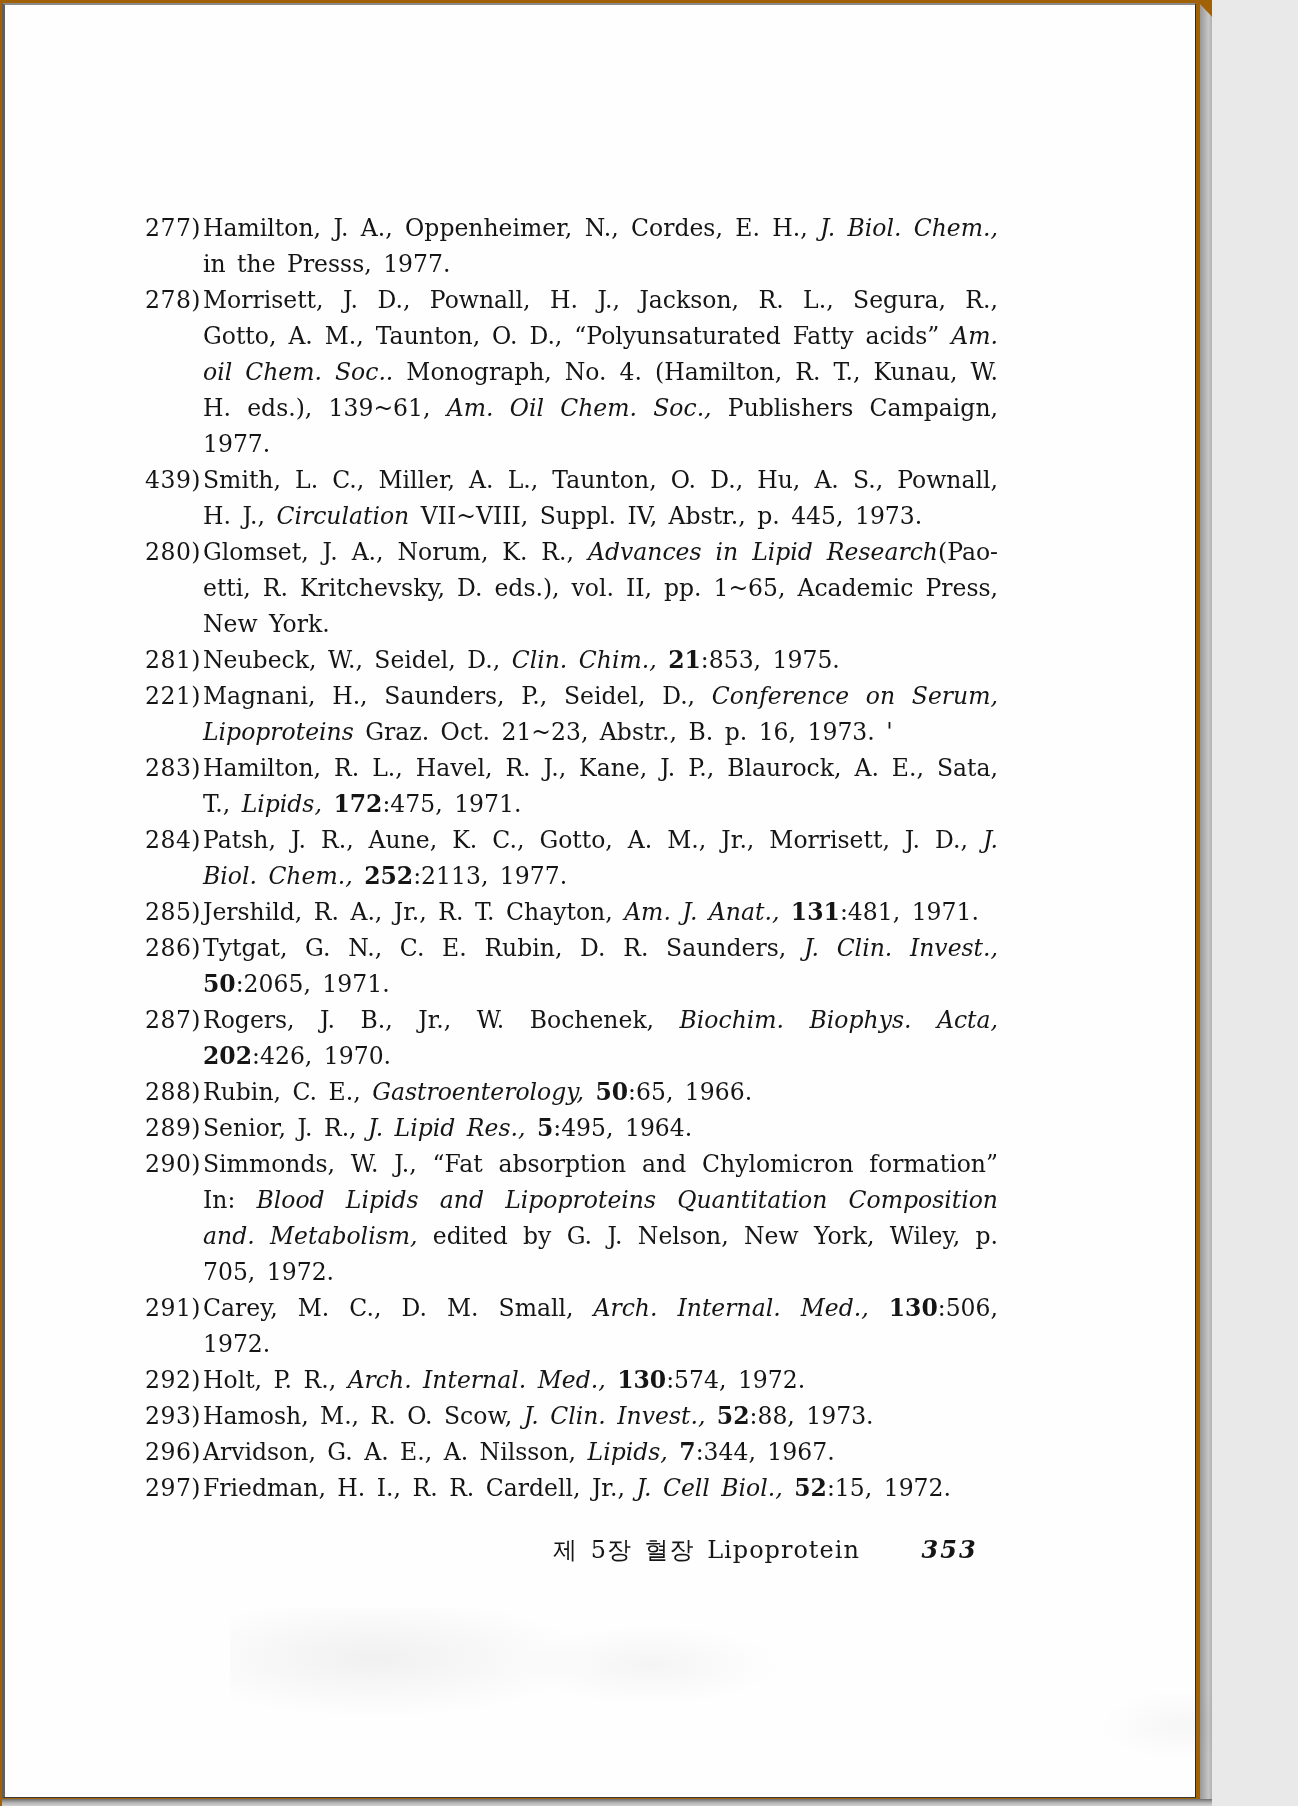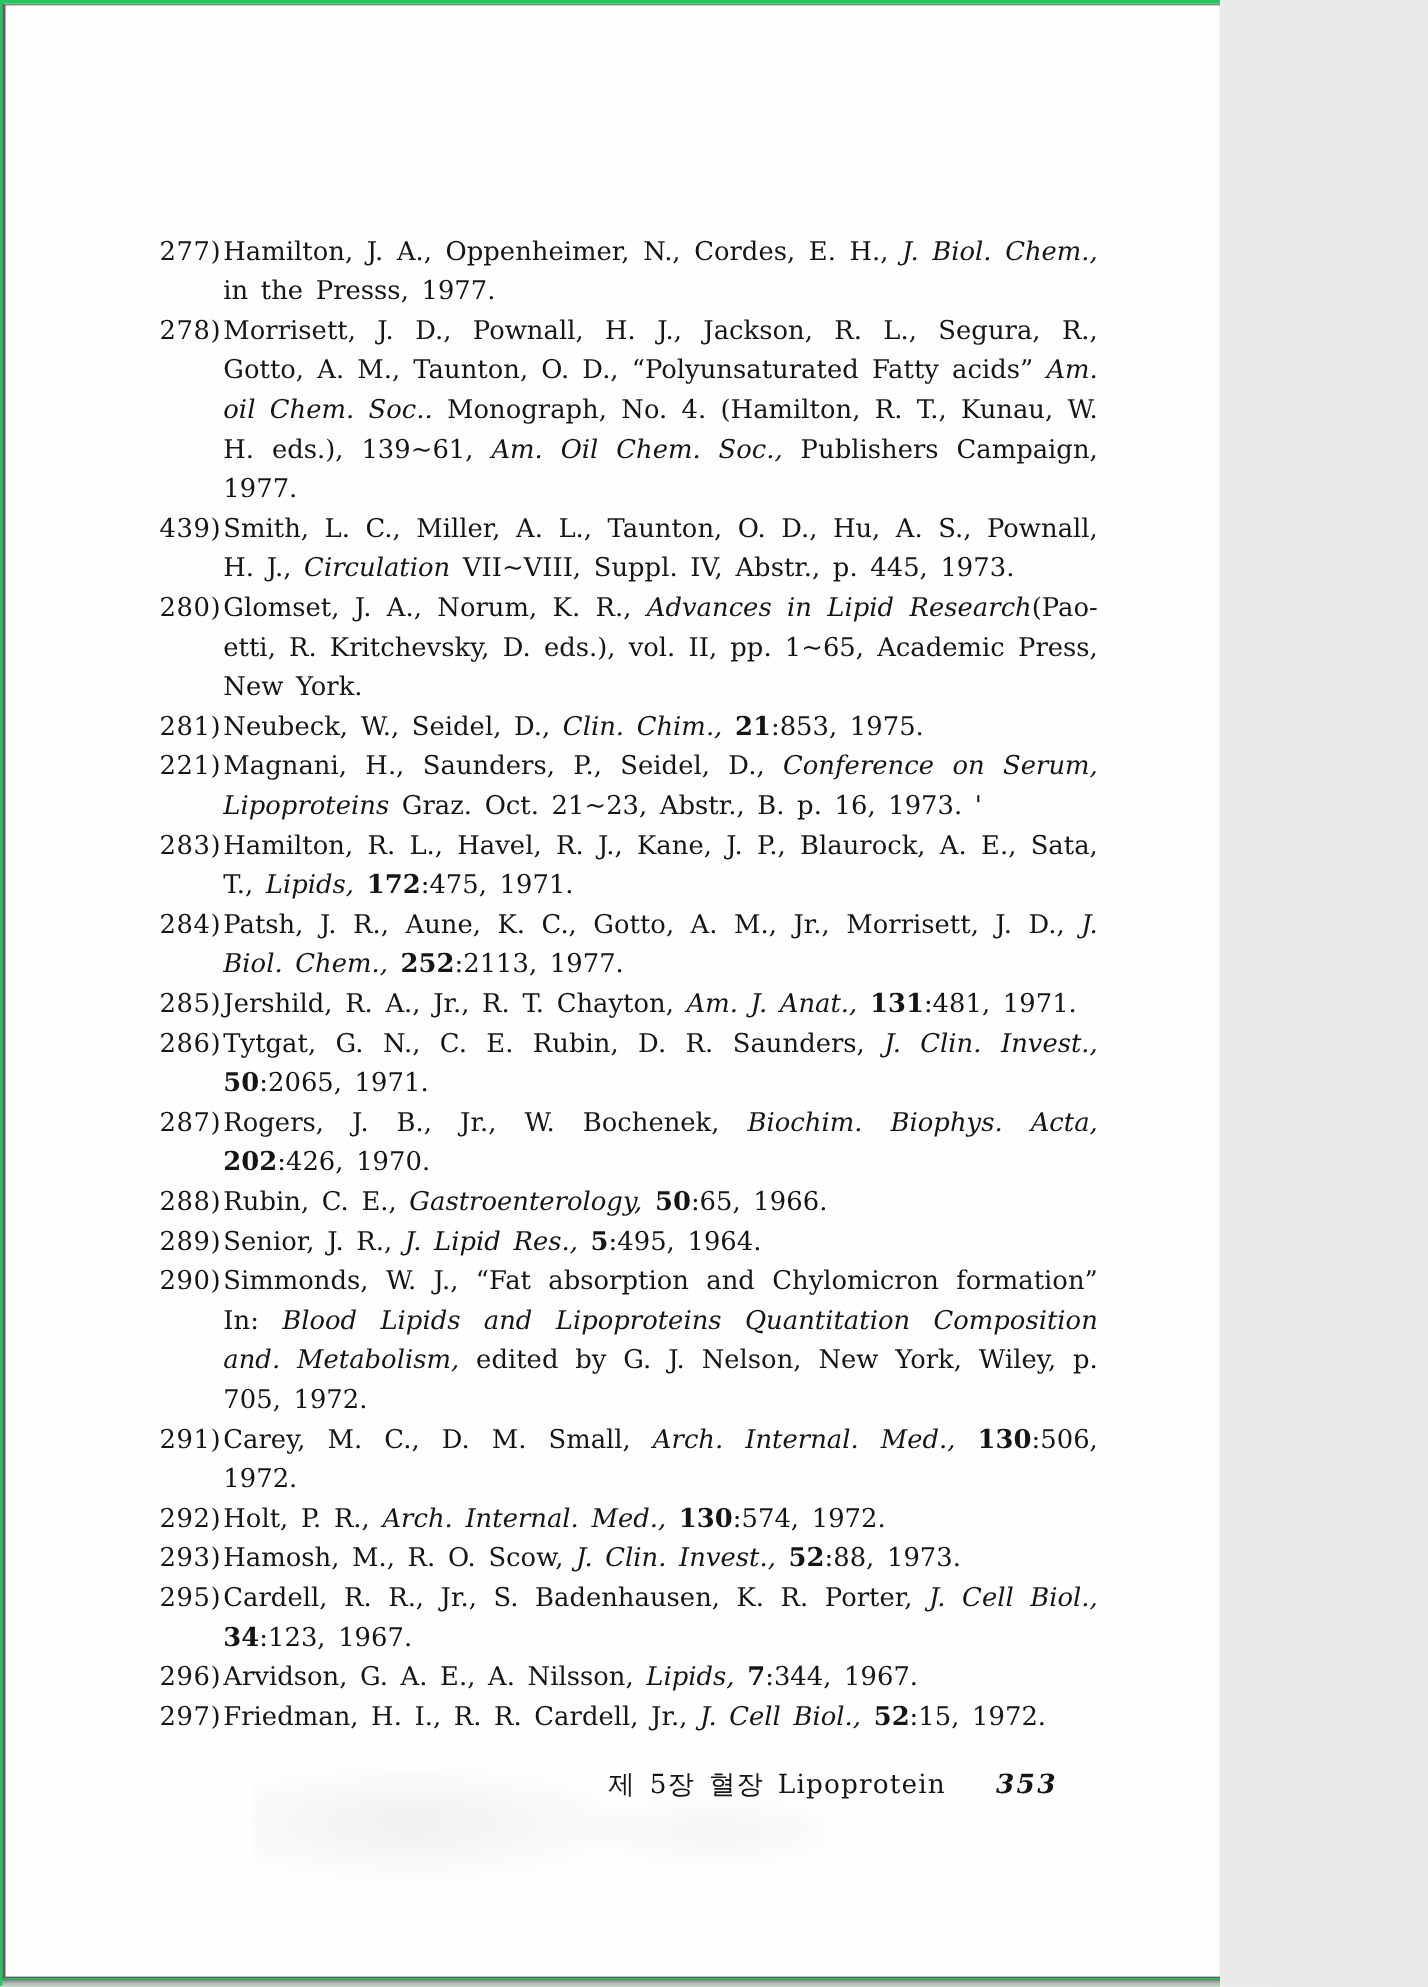--- a/index.html
+++ b/index.html
@@ -1,18 +1,18 @@
 <!DOCTYPE html>
 <html><head>
 <meta charset="utf-8">
 <style>
   html,body{margin:0;padding:0;background:#e9e9e9;}
   .canvas{
-    position:relative;width:1109px;height:1806px;overflow:hidden;
-    background:#22c55e;
+    position:relative;width:1212px;height:1806px;overflow:hidden;
+    background:#a16207;
     font-family:"DejaVu Serif","Liberation Serif",serif;
   }
   .page{
     position:absolute;left:2px;top:3px;width:1194px;height:1795px;
     background:#fefefe;
     border-top:2px solid #8a8a8a;
     border-left:3px solid #5f5f5f;
     border-right:1px solid #2a2a2a;
     border-bottom:1px solid #3a3a3a;
     box-sizing:border-box;
@@ -56,21 +56,21 @@
   .it{font-style:italic;}
   .bd{font-weight:bold;}
   .footer{
     margin-top:26px;
     padding-left:408px;text-indent:0;
     font-size:24px;
     white-space:nowrap;
   }
   .footer .chapter{letter-spacing:1px;}
   .footer .pageno{
-    display:inline-block;margin-left:34px;
+    display:inline-block;margin-left:50px;
     font-weight:bold;font-style:italic;letter-spacing:2px;
   }
 </style>
 </head>
 <body>
 
 <div class="canvas">
   <div class="page"></div>
   <div class="edge-right"></div>
   <div class="edge-right-shadow"></div>
@@ -91,21 +91,20 @@
         <div class="ref"><span class="num">284)</span><span class="rm">Patsh, J. R., Aune, K. C., Gotto, A. M., Jr., Morrisett, J. D., </span><span class="it">J. Biol. Chem.,</span><span class="rm"> </span><span class="bd">252</span><span class="rm">:2113, 1977.</span></div>
         <div class="ref"><span class="num">285)</span><span class="rm">Jershild, R. A., Jr., R. T. Chayton, </span><span class="it">Am. J. Anat.,</span><span class="rm"> </span><span class="bd">131</span><span class="rm">:481, 1971.</span></div>
         <div class="ref"><span class="num">286)</span><span class="rm">Tytgat, G. N., C. E. Rubin, D. R. Saunders, </span><span class="it">J. Clin. Invest.,</span><span class="rm"> </span><span class="bd">50</span><span class="rm">:2065, 1971.</span></div>
         <div class="ref"><span class="num">287)</span><span class="rm">Rogers, J. B., Jr., W. Bochenek, </span><span class="it">Biochim. Biophys. Acta,</span><span class="rm"> </span><span class="bd">202</span><span class="rm">:426, 1970.</span></div>
         <div class="ref"><span class="num">288)</span><span class="rm">Rubin, C. E., </span><span class="it">Gastroenterology,</span><span class="rm"> </span><span class="bd">50</span><span class="rm">:65, 1966.</span></div>
         <div class="ref"><span class="num">289)</span><span class="rm">Senior, J. R., </span><span class="it">J. Lipid Res.,</span><span class="rm"> </span><span class="bd">5</span><span class="rm">:495, 1964.</span></div>
         <div class="ref"><span class="num">290)</span><span class="rm">Simmonds, W. J., “Fat absorption and Chylomicron formation” In: </span><span class="it">Blood Lipids and Lipoproteins Quantitation Composition and. Metabolism,</span><span class="rm"> edited by G. J. Nelson, New York, Wiley, p. 705, 1972.</span></div>
         <div class="ref"><span class="num">291)</span><span class="rm">Carey, M. C., D. M. Small, </span><span class="it">Arch. Internal. Med.,</span><span class="rm"> </span><span class="bd">130</span><span class="rm">:506, 1972.</span></div>
         <div class="ref"><span class="num">292)</span><span class="rm">Holt, P. R., </span><span class="it">Arch. Internal. Med.,</span><span class="rm"> </span><span class="bd">130</span><span class="rm">:574, 1972.</span></div>
         <div class="ref"><span class="num">293)</span><span class="rm">Hamosh, M., R. O. Scow, </span><span class="it">J. Clin. Invest.,</span><span class="rm"> </span><span class="bd">52</span><span class="rm">:88, 1973.</span></div>
-        <div class="ref"><span class="num">295)</span><span class="rm">Cardell, R. R., Jr., S. Badenhausen, K. R. Porter, </span><span class="it">J. Cell Biol.,</span><span class="rm"> </span><span class="bd">34</span><span class="rm">:123, 1967.</span></div>
         <div class="ref"><span class="num">296)</span><span class="rm">Arvidson, G. A. E., A. Nilsson, </span><span class="it">Lipids,</span><span class="rm"> </span><span class="bd">7</span><span class="rm">:344, 1967.</span></div>
         <div class="ref"><span class="num">297)</span><span class="rm">Friedman, H. I., R. R. Cardell, Jr., </span><span class="it">J. Cell Biol.,</span><span class="rm"> </span><span class="bd">52</span><span class="rm">:15, 1972.</span></div>
       </div>
     <div class="footer">
       <span class="chapter">제 5장  혈장 Lipoprotein</span>
       <span class="pageno">353</span>
     </div>
   </div>
 </div>
 

